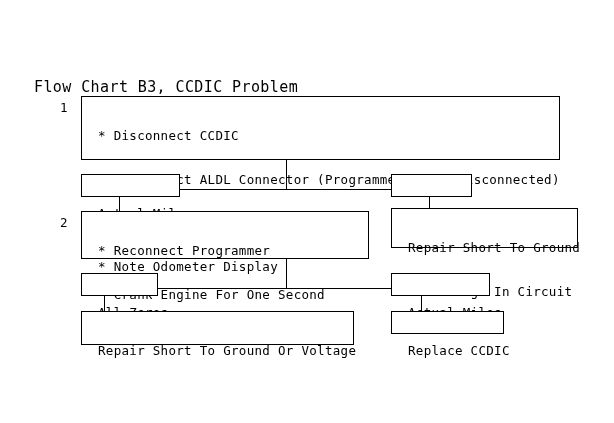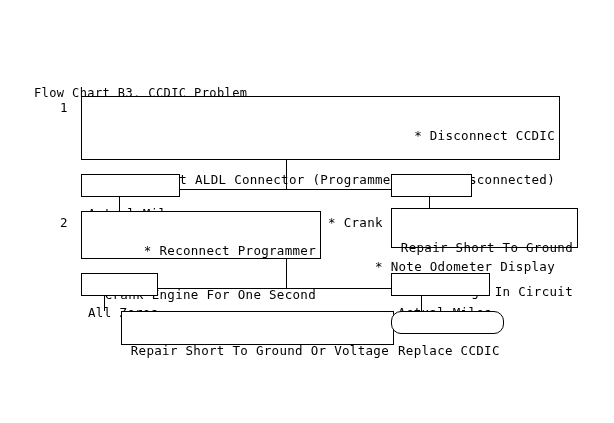--- a/index.html
+++ b/index.html
@@ -16,39 +16,38 @@
     position: relative;
     width: 614px;
     height: 423px;
     background: #ffffff;
     overflow: hidden;
   }
   
   .chart-title {
     position: absolute;
     left: 34px;
-    top: 86px;
-    font-size: 12px;
+    top: 80px;
+    font-size: 15px;
     letter-spacing: 0.4px;
     white-space: nowrap;
     line-height: 14px;
   }
   
   .node {
     position: absolute;
     box-sizing: border-box;
     border: 1px solid #000000;
     background: #ffffff;
     font-size: 12.5px;
     line-height: 14.5px;
     letter-spacing: 0.3px;
-    padding: 3px 4px 3px 6px;
+    padding: 3px 4px 3px 16px;
     white-space: pre;
     z-index: 3;
-    text-align: right;
   }
   .node .line {
     display: block;
     white-space: pre;
   }
   
   .step-label {
     position: absolute;
     font-size: 12.5px;
     line-height: 14px;
@@ -96,40 +95,40 @@
 
   <div class="node" style="left:81px; top:174px; width:99px; height:23px;">
     <span class="line">Actual Miles</span>
   </div>
 
   <div class="node" style="left:391px; top:174px; width:81px; height:23px;">
     <span class="line">All Zeros</span>
   </div>
 
   <div class="step-label" style="left:60px; top:216px;">2</div>
-  <div class="node" style="left:81px; top:211px; width:240px; height:48px;">
+  <div class="node" style="left:81px; top:211px; width:288px; height:48px;">
     <span class="line">* Reconnect Programmer</span>
     <span class="line">* Crank Engine For One Second</span>
     <span class="line">* Note Odometer Display</span>
   </div>
 
   <div class="node" style="left:391px; top:208px; width:187px; height:40px;">
     <span class="line">Repair Short To Ground</span>
     <span class="line">Or Voltage In Circuit</span>
   </div>
 
   <div class="node" style="left:81px; top:273px; width:77px; height:23px;">
     <span class="line">All Zeros</span>
   </div>
 
   <div class="node" style="left:391px; top:273px; width:99px; height:23px;">
     <span class="line">Actual Miles</span>
   </div>
 
-  <div class="node" style="left:81px; top:311px; width:273px; height:34px;margin-left:40px;">
+  <div class="node" style="left:81px; top:311px; width:273px; height:34px;">
     <span class="line">Repair Short To Ground Or Voltage</span>
   </div>
 
-  <div class="node" style="left:391px; top:311px; width:113px; height:23px;border-radius:10px;">
+  <div class="node" style="left:391px; top:311px; width:113px; height:23px;">
     <span class="line">Replace CCDIC</span>
   </div>
 
 </div>
 
 </body></html>

